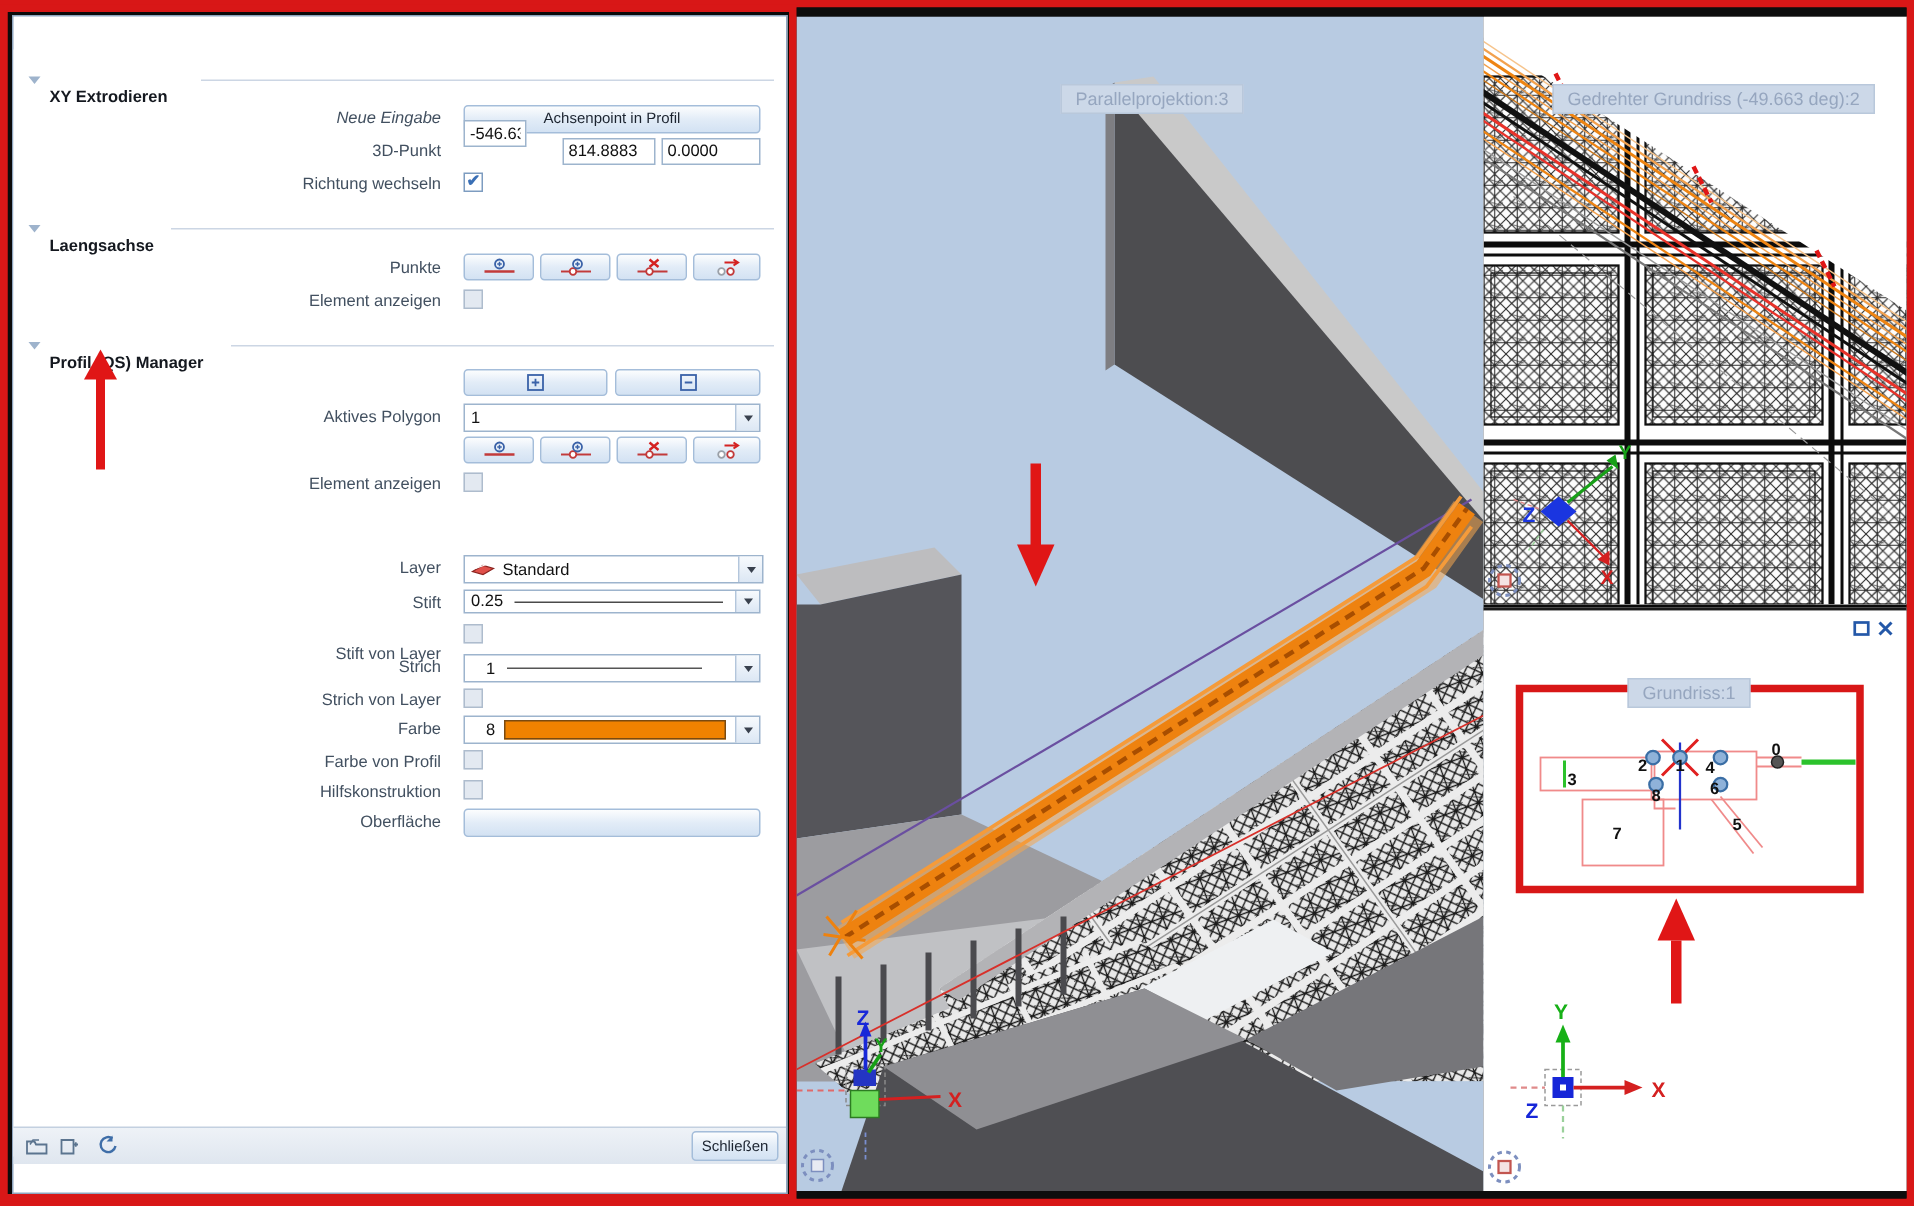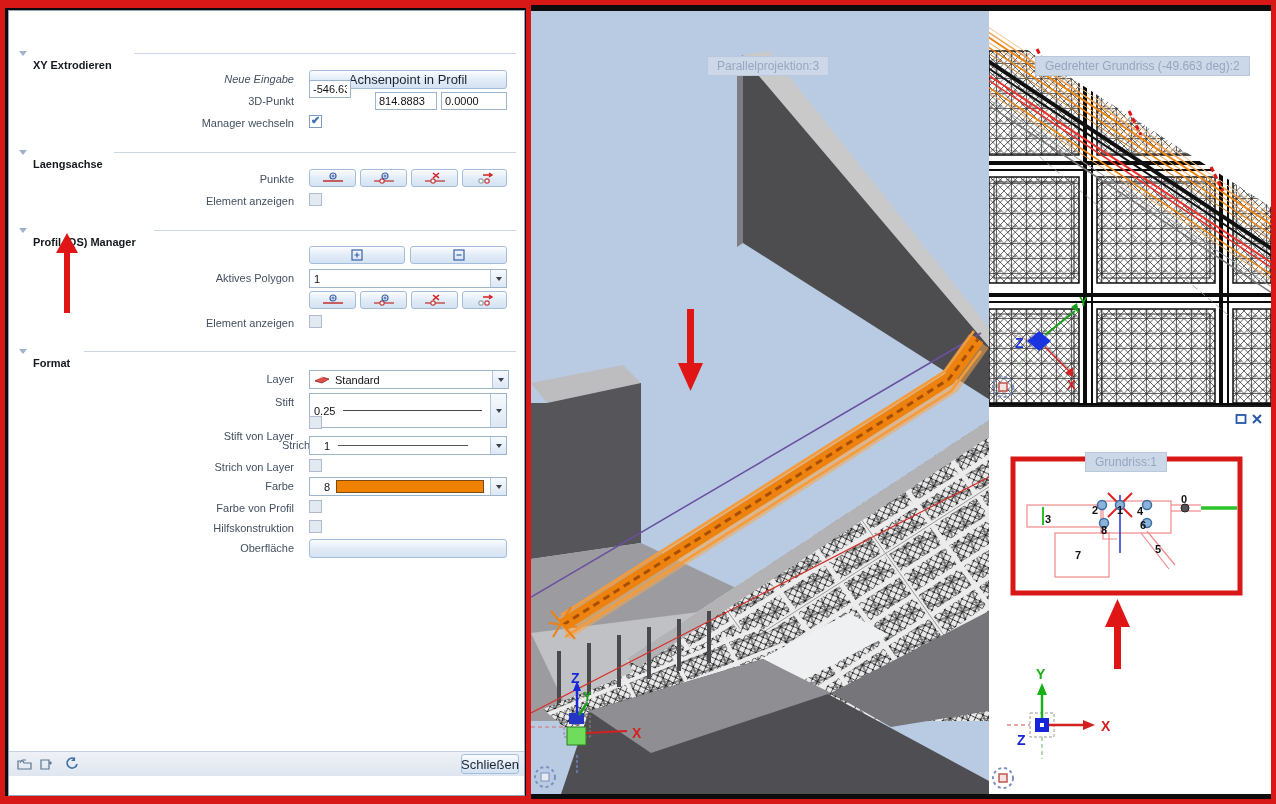--- a/index.html
+++ b/index.html
@@ -17,21 +17,21 @@
   .tb-ico{top:3px;width:16px;height:16px;cursor:pointer;}
   #panel-body{left:0;top:22px;width:100%;height:738px;background:#fff;overflow:hidden;}
   #panel-bottombar{left:0;top:740px;width:100%;height:25px;background:linear-gradient(#eef2f7,#dfe6ef);border-top:1px solid #c3d0e0;box-sizing:border-box;}
 
   .sec-head{height:14px;}
   .sec-tri{position:absolute;left:10px;top:4px;width:0;height:0;border-left:4px solid transparent;border-right:4px solid transparent;border-top:5px solid #9eb3cc;}
   .sec-title{position:absolute;left:24px;top:0;font-size:11px;font-weight:bold;color:#14181f;white-space:nowrap;margin-top:12px;}
   .sec-line{position:absolute;top:6px;right:8px;height:1px;background:#ccd6e4;}
 
   .row-label{font-size:11px;color:#425060;text-align:right;width:285px;left:0;white-space:nowrap;}
-  .btn{background:linear-gradient(#fcfdfe,#e2ecf7 50%,#d3e2f3);border:1px solid #a4bdda;border-radius:3px;box-sizing:border-box;font-size:13px;color:#1c2430;display:flex;align-items:center;justify-content:center;cursor:pointer;}
+  .btn{background:linear-gradient(#fcfdfe,#e2ecf7 50%,#d3e2f3);border:1px solid #a4bdda;border-radius:3px;box-sizing:border-box;font-size:10px;color:#1c2430;display:flex;align-items:center;justify-content:center;cursor:pointer;}
   .inp{border:1px solid #9db4cd;box-sizing:border-box;font-size:11px;color:#111;padding:1px 3px;font-family:"Liberation Sans",sans-serif;background:#fff;}
   .combo{border:1px solid #9db4cd;box-sizing:border-box;background:#fff;display:flex;align-items:center;font-size:11px;color:#111;cursor:pointer;}
   .combo .val{padding-left:4px;white-space:nowrap;}
   .combo .arrow-btn{margin-left:auto;width:15px;align-self:stretch;background:linear-gradient(#f7fafd,#dce7f4);border-left:1px solid #b3c6dc;display:flex;align-items:center;justify-content:center;}
   .arr{width:0;height:0;border-left:3.5px solid transparent;border-right:3.5px solid transparent;border-top:4px solid #39414e;}
   .chk{width:13px;height:13px;box-sizing:border-box;border:1px solid #aebccd;background:#e3e9f1;cursor:pointer;}
   .chk.checked{background:#fff;border-color:#7d9cc0;}
   .chk.checked::after{content:"✔";position:absolute;left:1px;top:-2px;font-size:11px;color:#3a6fb5;font-weight:bold;}
   .hline{height:1px;background:#4a4a4a;}
 
@@ -65,21 +65,21 @@
       <span class="sec-tri"></span>
       <span class="sec-title">XY Extrodieren</span>
       <span class="sec-line" style="left:125px;"></span>
     </div>
     <span class="abs row-label" style="top:40px;font-style:italic;">Neue Eingabe</span>
     <div class="abs btn" style="left:300px;top:37px;width:198px;height:19px;">Achsenpoint in Profil</div>
     <span class="abs row-label" style="top:62px;">3D-Punkt</span>
     <input class="abs inp" style="left: 300px; top: 47px; width: 42px; height: 18px;" value="-546.6375">
     <input class="abs inp" style="left: 366px; top: 59px; width: 62px; height: 18px;" value="814.8883">
     <input class="abs inp" style="left: 432px; top: 59px; width: 66px; height: 18px;" value="0.0000">
-    <span class="abs row-label" style="top:84px;">Manager wechseln</span>
+    <span class="abs row-label" style="top:84px;">Richtung wechseln</span>
     <div class="abs chk checked" style="left:300px;top:82px;"></div>
 
     <div class="abs sec-head" style="left:0;top:113px;width:100%;">
       <span class="sec-tri"></span>
       <span class="sec-title">Laengsachse</span>
       <span class="sec-line" style="left:105px;"></span>
     </div>
     <span class="abs row-label" style="top:140px;">Punkte</span>
     <div class="abs btn" style="left:300px;top:136px;width:47px;height:18px;">
       <svg width="24" height="12" viewBox="0 0 24 12">
@@ -162,47 +162,42 @@
     <div class="abs btn" style="left:453px;top:258px;width:45px;height:18px;">
       <svg width="24" height="12" viewBox="0 0 24 12">
           <path d="M10 3h9M16 1l3 2-3 2" stroke="#d42222" stroke-width="1.4" fill="none"></path>
           <circle cx="8" cy="9" r="2.2" fill="#fff" stroke="#9aa0a8" stroke-width="1.2"></circle>
           <circle cx="14" cy="9" r="2.2" fill="#fff" stroke="#c23a3a" stroke-width="1.2"></circle>
         </svg>
     </div>
     <span class="abs row-label" style="top:284px;">Element anzeigen</span>
     <div class="abs chk" style="left:300px;top:282px;"></div>
 
-    <div class="abs sec-head" style="left:0;top:312px;width:100%;">
-      <span class="sec-tri"></span>
-      <span class="sec-title">Format</span>
-      <span class="sec-line" style="left:75px;"></span>
-    </div>
     <span class="abs row-label" style="top:340px;">Layer</span>
     <div class="abs combo" style="left:300px;top:337px;width:200px;height:19px;">
       <svg width="18" height="13" viewBox="0 0 18 13" style="margin-left:3px;">
         <path d="M2 8l7-4 7 2-7 4z" fill="#e0504a" stroke="#8c2420" stroke-width="0.8"></path>
         <path d="M4 6l8-3" stroke="#fff" stroke-width="0.8"></path>
       </svg>
       <span class="val">Standard</span>
       <span class="arrow-btn">
           <span class="arr"></span>
         </span>
     </div>
     <span class="abs row-label" style="top:363px;">Stift</span>
-    <div class="abs combo" style="left:300px;top:360px;width:198px;height:35px;">
+    <div class="abs combo" style="left:300px;top:360px;width:198px;height:16px;">
       <span class="val">0.25</span>
       <span class="hline" style="flex:1;margin:0 8px;"></span>
       <span class="arrow-btn">
           <span class="arr"></span>
         </span>
     </div>
     <span class="abs row-label" style="top:385px;margin-top:12px;">Stift von Layer</span>
     <div class="abs chk" style="left:300px;top:383px;"></div>
-    <span class="abs row-label" style="top:406px;margin-left:16px;">Strich</span>
+    <span class="abs row-label" style="top:406px;">Strich</span>
     <div class="abs combo" style="left:300px;top:403px;width:198px;height:19px;">
       <span class="val" style="padding-left:14px;">1</span>
       <span class="hline" style="flex:1;margin:0 22px 0 8px;background:#555;"></span>
       <span class="arrow-btn">
           <span class="arr"></span>
         </span>
     </div>
     <span class="abs row-label" style="top:428px;">Strich von Layer</span>
     <div class="abs chk" style="left:300px;top:426px;"></div>
     <span class="abs row-label" style="top:447px;">Farbe</span>

